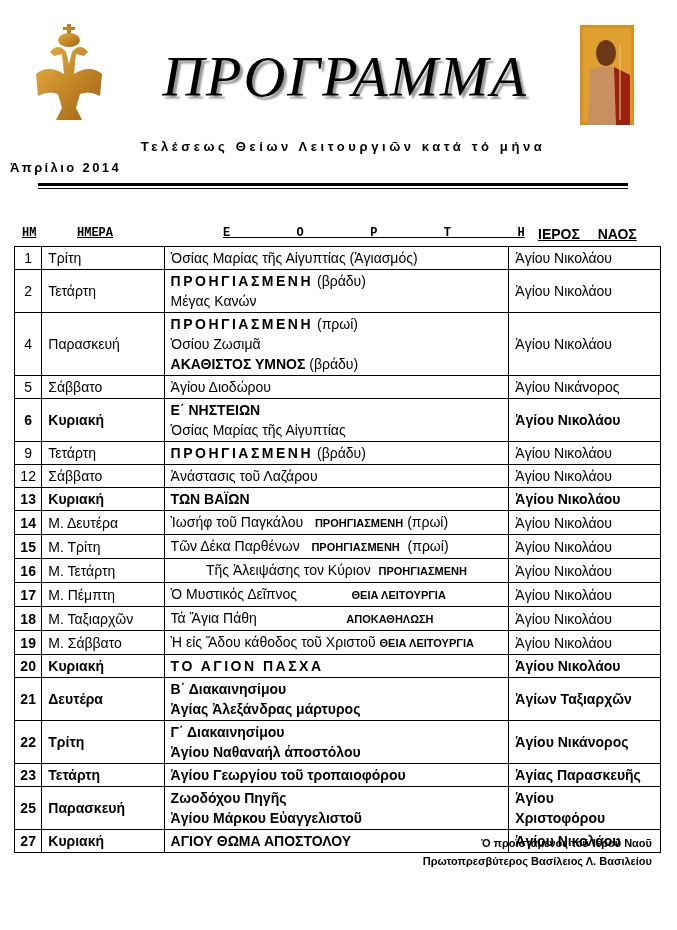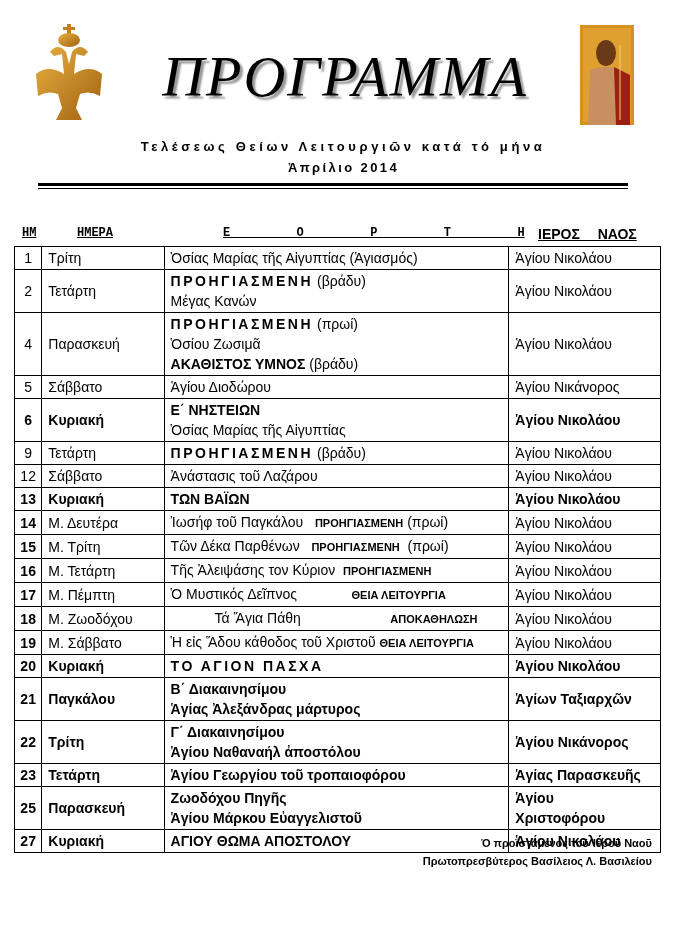--- a/index.html
+++ b/index.html
@@ -3,21 +3,21 @@
 <meta charset="utf-8">
 <style>
   html, body { margin:0; padding:0; background:#fff; }
   body { width:677px; height:930px; position:relative; overflow:hidden; font-family:"Liberation Sans", sans-serif; color:#000; }
   .eagle { position:absolute; left:30px; top:24px; width:78px; height:98px; }
   .icon-img { position:absolute; left:580px; top:25px; width:54px; height:100px; }
   .title { position:absolute; left:120px; top:42px; width:450px; text-align:center;
     font-family:"Liberation Serif", serif; font-style:italic; font-size:58px; letter-spacing:2px;
     text-shadow:3px 3px 2px #999; line-height:70px; }
   .sub1 { position:absolute; left:0; width:677px; top:139px; text-align:center; font-weight:bold; font-size:13px; letter-spacing:3.6px; padding-left:9px; box-sizing:border-box; }
-  .sub2 { position:absolute; left:0; width:677px; top:160px; text-align:center; font-weight:bold; font-size:13px; letter-spacing:2.4px; padding-left:10px; box-sizing:border-box; }
+  .sub2 { position:absolute; left:0; width:677px; top:160px; text-align:left; font-weight:bold; font-size:13px; letter-spacing:2.4px; padding-left:10px; box-sizing:border-box; }
   .rule1 { position:absolute; left:38px; width:590px; top:183px; height:3px; background:#000; }
   .rule2 { position:absolute; left:38px; width:590px; top:188px; height:1px; background:#000; }
   .hdr { position:absolute; top:226px; font-size:12px; font-family:"Liberation Mono", monospace; font-weight:bold; text-decoration:underline; }
   .hdr.naos { font-family:"Liberation Sans", sans-serif; font-size:14px; word-spacing:5px; top:226px;}
   table { position:absolute; left:14px; top:246px; border-collapse:collapse; width:647px; font-size:14px; font-family:"Liberation Sans", sans-serif; }
   td { border:1px solid #000; padding:1px 6px; vertical-align:middle; line-height:20px; height:20px; white-space:nowrap; }
   td.n { width:22px; text-align:center; padding:1px 2px; }
   td.d { width:108px; }
   td.f { width:328px; }
   td.c { width:137px; }
@@ -146,37 +146,37 @@
         <td class="d">Μ. Τρίτη</td>
         <td class="f">
           <div style="white-space: pre;"><span>Τῶν Δέκα Παρθένων   </span><span class="sm">ΠΡΟΗΓΙΑΣΜΕΝΗ</span><span>  (πρωί)</span></div>
         </td>
         <td class="c">Ἁγίου Νικολάου</td>
       </tr>
       <tr>
         <td class="n b">16</td>
         <td class="d">Μ. Τετάρτη</td>
         <td class="f">
-          <div style="white-space: pre;"><span>Τῆς Ἀλειψάσης τον Κύριον  </span><span class="sm">ΠΡΟΗΓΙΑΣΜΕΝΗ</span></div>
+          <div style="white-space: pre; text-align: center;"><span>Τῆς Ἀλειψάσης τον Κύριον  </span><span class="sm">ΠΡΟΗΓΙΑΣΜΕΝΗ</span></div>
         </td>
         <td class="c">Ἁγίου Νικολάου</td>
       </tr>
       <tr>
         <td class="n b">17</td>
         <td class="d">Μ. Πέμπτη</td>
         <td class="f">
           <div style="white-space: pre;"><span>Ὁ Μυστικός Δεῖπνος              </span><span class="sm">ΘΕΙΑ ΛΕΙΤΟΥΡΓΙΑ</span></div>
         </td>
         <td class="c">Ἁγίου Νικολάου</td>
       </tr>
       <tr>
         <td class="n b">18</td>
-        <td class="d">Μ. Ζωοδόχου</td>
-        <td class="f">
-          <div style="white-space: pre; margin-left: 44px;"><span>Τά Ἅγια Πάθη                       </span><span class="sm">ΑΠΟΚΑΘΗΛΩΣΗ</span></div>
+        <td class="d">Μ. Ταξιαρχῶν</td>
+        <td class="f">
+          <div style="white-space: pre;"><span>Τά Ἅγια Πάθη                       </span><span class="sm">ΑΠΟΚΑΘΗΛΩΣΗ</span></div>
         </td>
         <td class="c">Ἁγίου Νικολάου</td>
       </tr>
       <tr>
         <td class="n b">19</td>
         <td class="d">Μ. Σάββατο</td>
         <td class="f">
           <div style="white-space: pre;"><span>Ἡ εἰς Ἅδου κάθοδος τοῦ Χριστοῦ </span><span class="sm">ΘΕΙΑ ΛΕΙΤΟΥΡΓΙΑ</span></div>
         </td>
         <td class="c">Ἁγίου Νικολάου</td>
@@ -184,21 +184,21 @@
       <tr>
         <td class="n b">20</td>
         <td class="d b">Κυριακή</td>
         <td class="f">
           <div style="white-space: pre;"><span class="b sp">ΤΟ ΑΓΙΟΝ ΠΑΣΧΑ</span></div>
         </td>
         <td class="c b">Ἁγίου Νικολάου</td>
       </tr>
       <tr>
         <td class="n b">21</td>
-        <td class="d b">Παγκάλου</td>
+        <td class="d b">Δευτέρα</td>
         <td class="f">
           <div style="white-space: pre;"><span class="b">Β΄ Διακαινησίμου</span></div>
           <div style="white-space: pre;"><span class="b">Ἁγίας Ἀλεξάνδρας μάρτυρος</span></div>
         </td>
         <td class="c b">Ἁγίων Ταξιαρχῶν</td>
       </tr>
       <tr>
         <td class="n b">22</td>
         <td class="d b">Τρίτη</td>
         <td class="f">

